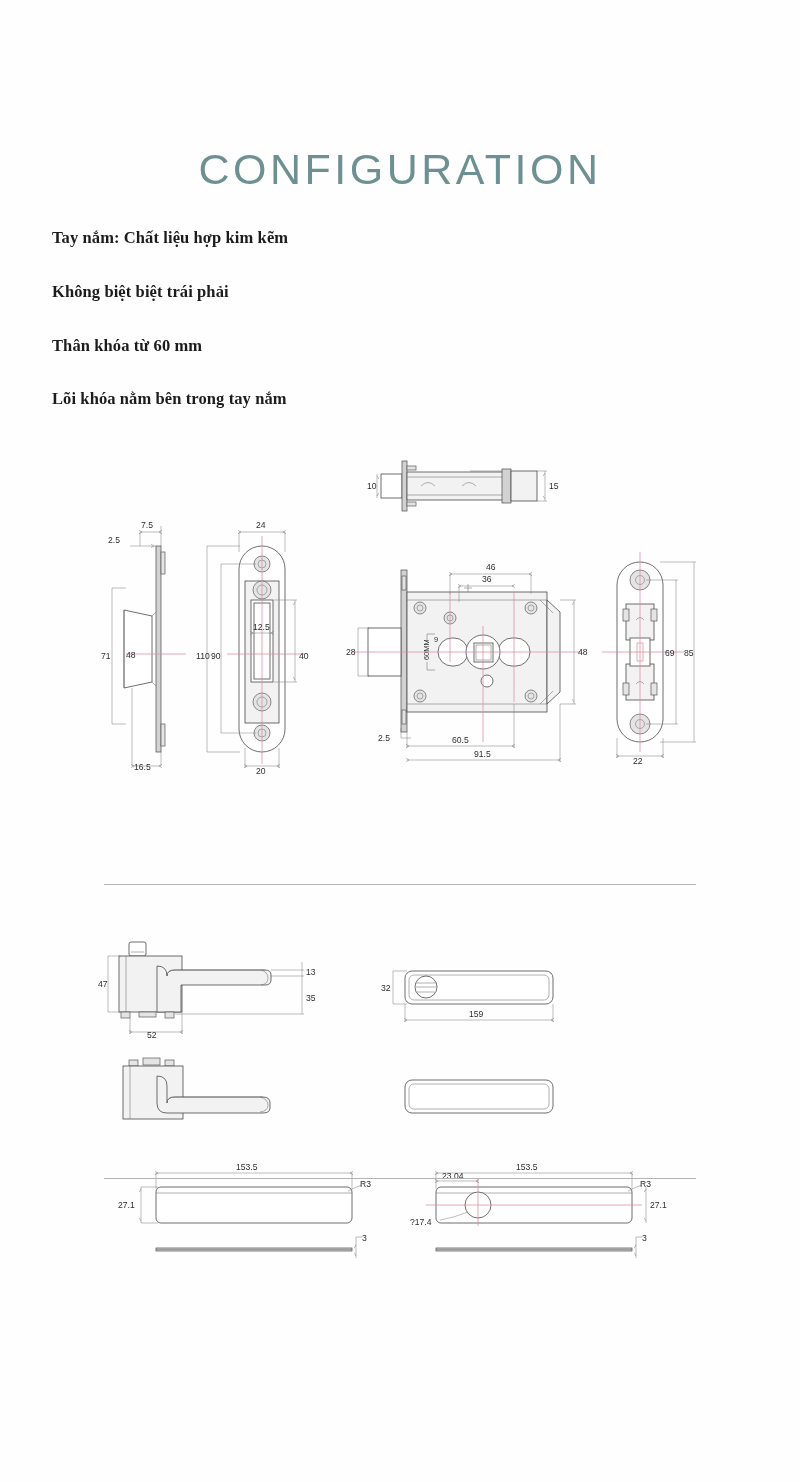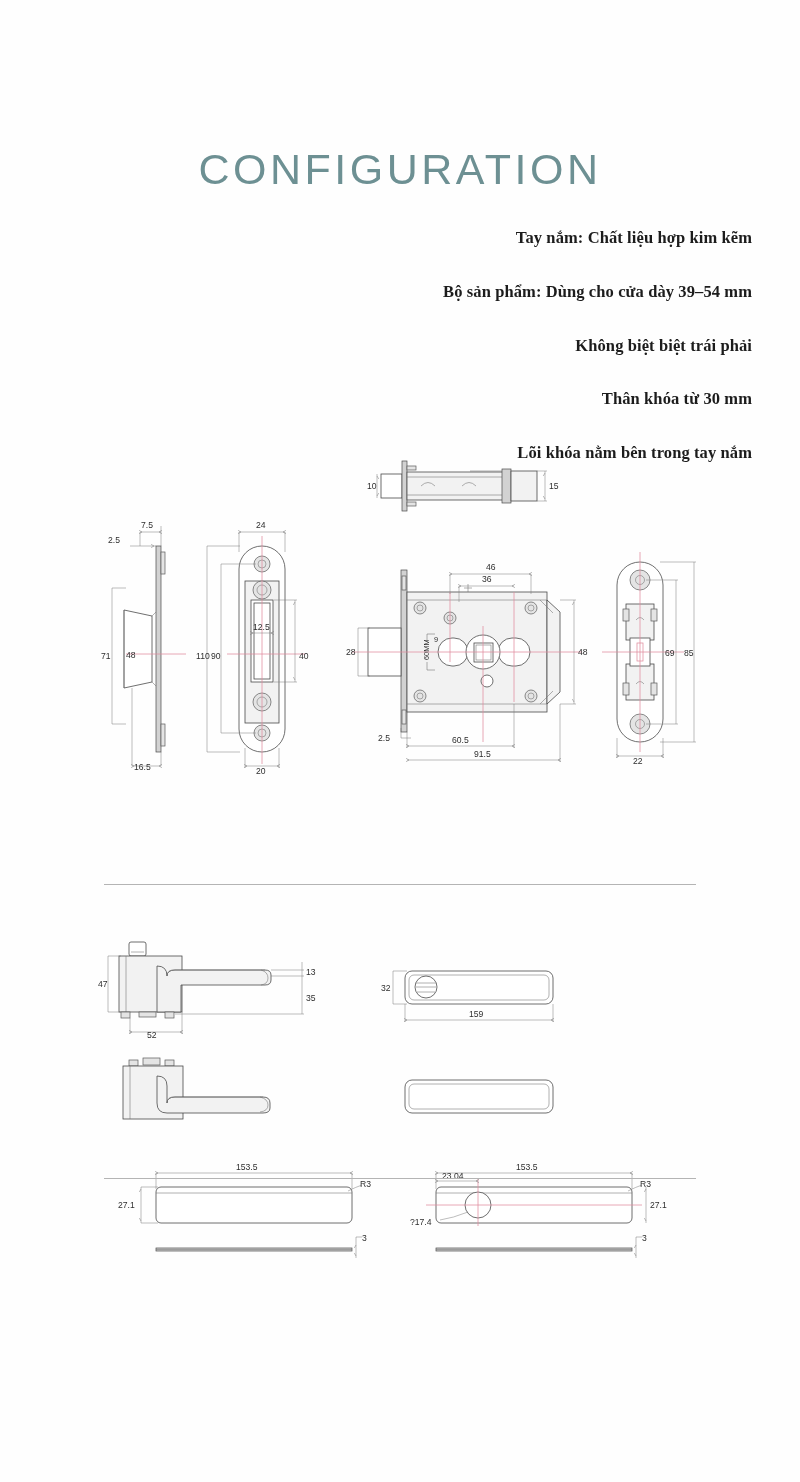--- a/index.html
+++ b/index.html
@@ -15,21 +15,21 @@
     font-family:"Liberation Sans",sans-serif;
     font-size:43px;letter-spacing:3.5px;font-weight:400;
     color:#6d9093;line-height:1;
   }
 
   
   .spec-list{position:absolute;left:52px;top:228px;width:700px;}
   .spec-line{
     font-family:"Liberation Serif",serif;
     font-weight:700;font-size:16.5px;color:#1c1c1c;
-    margin:0 0 34px 0;line-height:1.2;letter-spacing:.1px;text-align:right;
+    margin:0 0 34px 0;line-height:1.2;letter-spacing:.1px;
   }
 
   
   .divider{
     position:absolute;left:104px;width:592px;height:1px;
     background:#b4b4b4;
   }
   .divider.d1{top:884px;}
   .divider.d2{top:1178px;}
 
@@ -58,23 +58,22 @@
 </style>
 </head>
 <body>
 
 <div class="page">
 
   <div class="title">CONFIGURATION</div>
 
   <div class="spec-list">
     <p class="spec-line">Tay nắm: Chất liệu hợp kim kẽm</p>
-    <p class="spec-line">Bộ sản phẩm: Dùng cho cửa dày 39–54 mm</p>
     <p class="spec-line">Không biệt biệt trái phải</p>
-    <p class="spec-line">Thân khóa từ 30 mm</p>
+    <p class="spec-line">Thân khóa từ 60 mm</p>
     <p class="spec-line">Lõi khóa nằm bên trong tay nắm</p>
   </div>
 
   <div class="dwg" id="block-locks">
   <svg width="620" height="340" viewBox="0 0 620 340">
 
     <g>
 
       <rect class="fillw" x="291" y="22" width="21" height="24"></rect>
 

